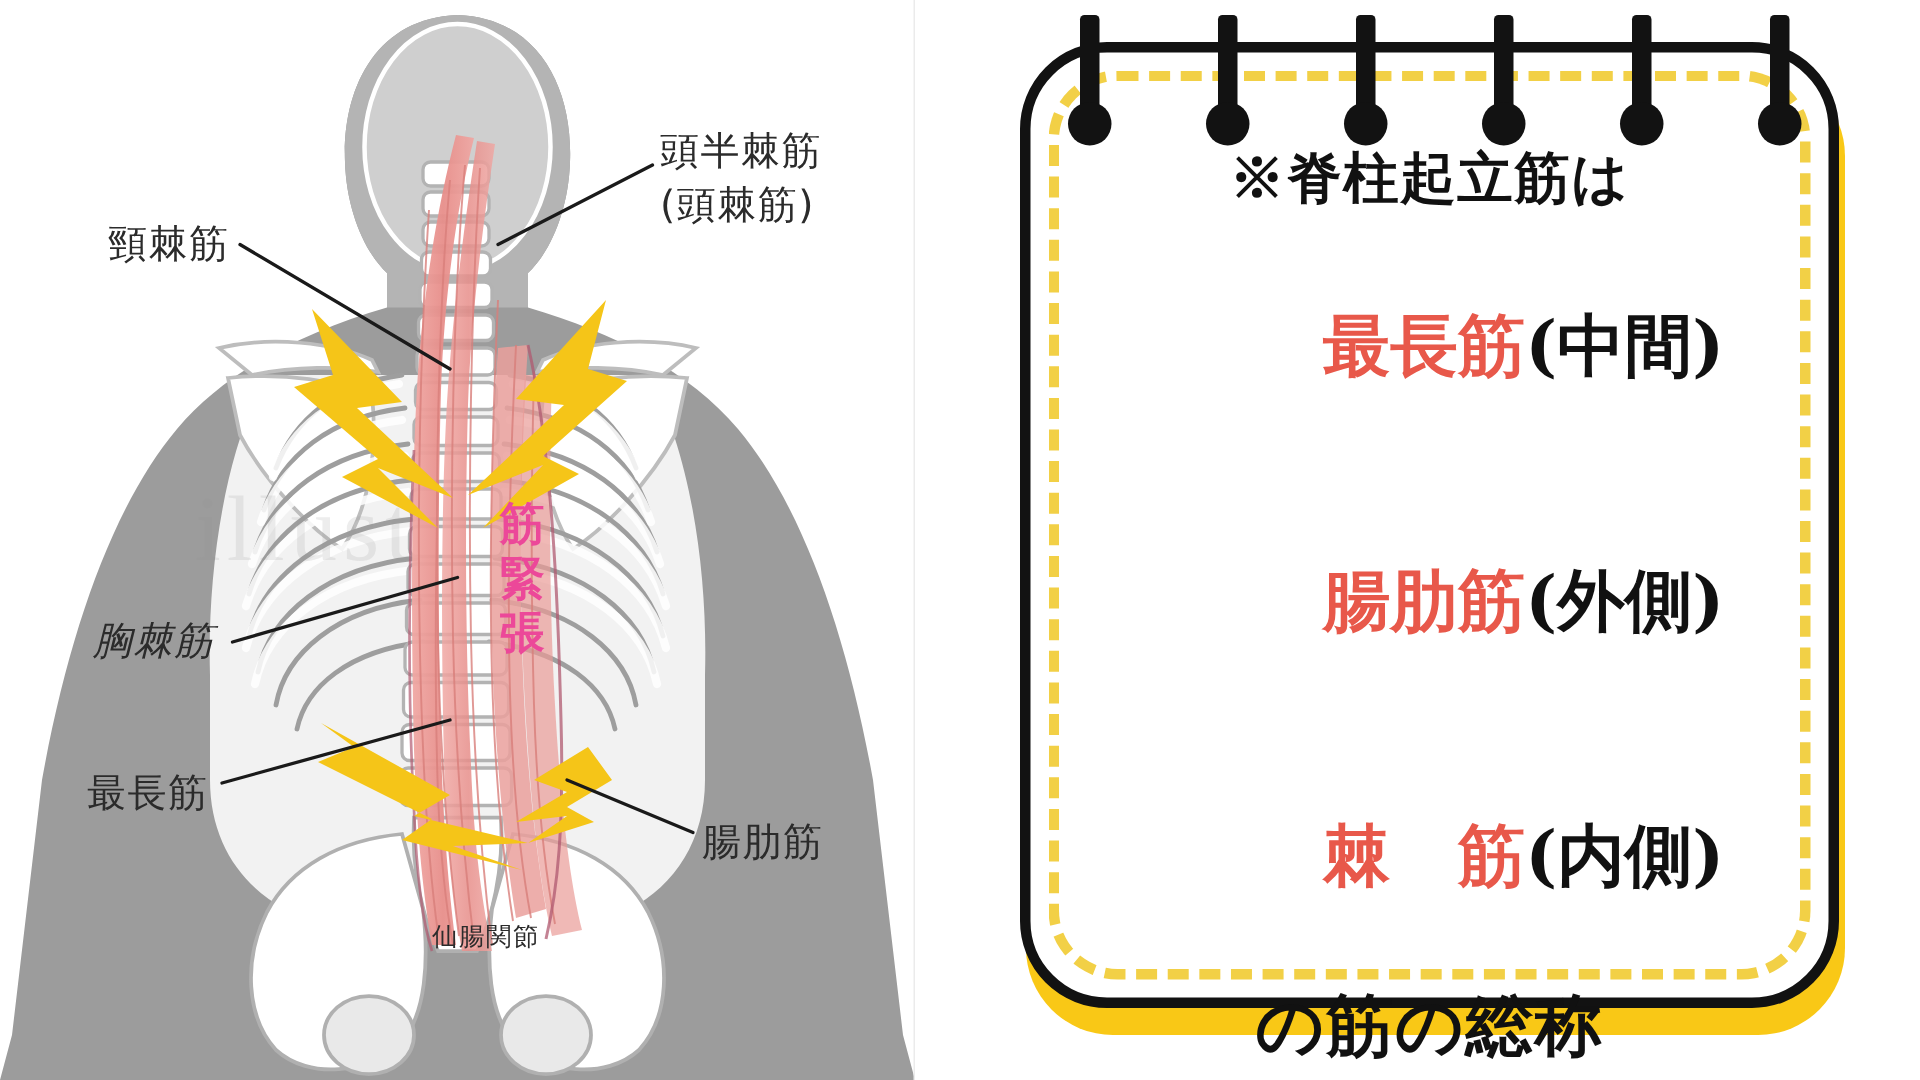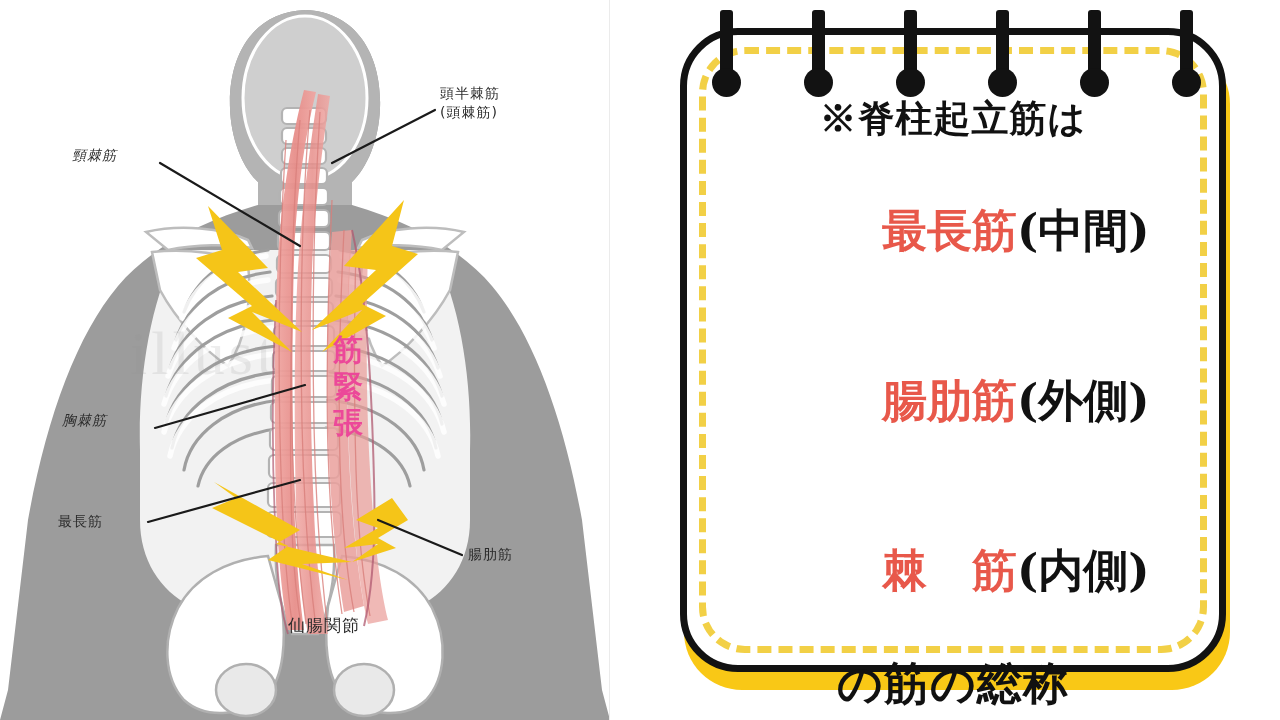--- a/index.html
+++ b/index.html
@@ -29,27 +29,27 @@
     color:rgba(150,150,150,0.17);
     font-family:"Liberation Serif",serif;
     pointer-events:none;user-select:none;
   }
 
   
   .anat-label{
     position:absolute;
     font-family:"DejaVu Sans","Liberation Sans",sans-serif;
     color:#2b2b2b;
-    font-size:14px;
+    font-size:26px;
     line-height:1.38;
     white-space:pre;
     letter-spacing:1px;
   }
   .lbl-semispinalis{left:440px;top:84px;}
-  .lbl-cervicis{left:72px;top:146px;font-style:italic;}
+  .lbl-cervicis{left:72px;top:146px;}
   .lbl-thoracis{left:62px;top:411px;font-style:italic;}
   .lbl-longissimus{left:58px;top:512px;}
   .lbl-iliocostalis{left:468px;top:545px;}
   .lbl-sacroiliac{left:288px;top:614px;font-size:17px;}
 
   .tension-label{
     position:absolute;left:331px;top:332px;
     font-family:"DejaVu Sans","Liberation Sans",sans-serif;
     font-size:30px;font-weight:bold;
     color:#ec4899;

